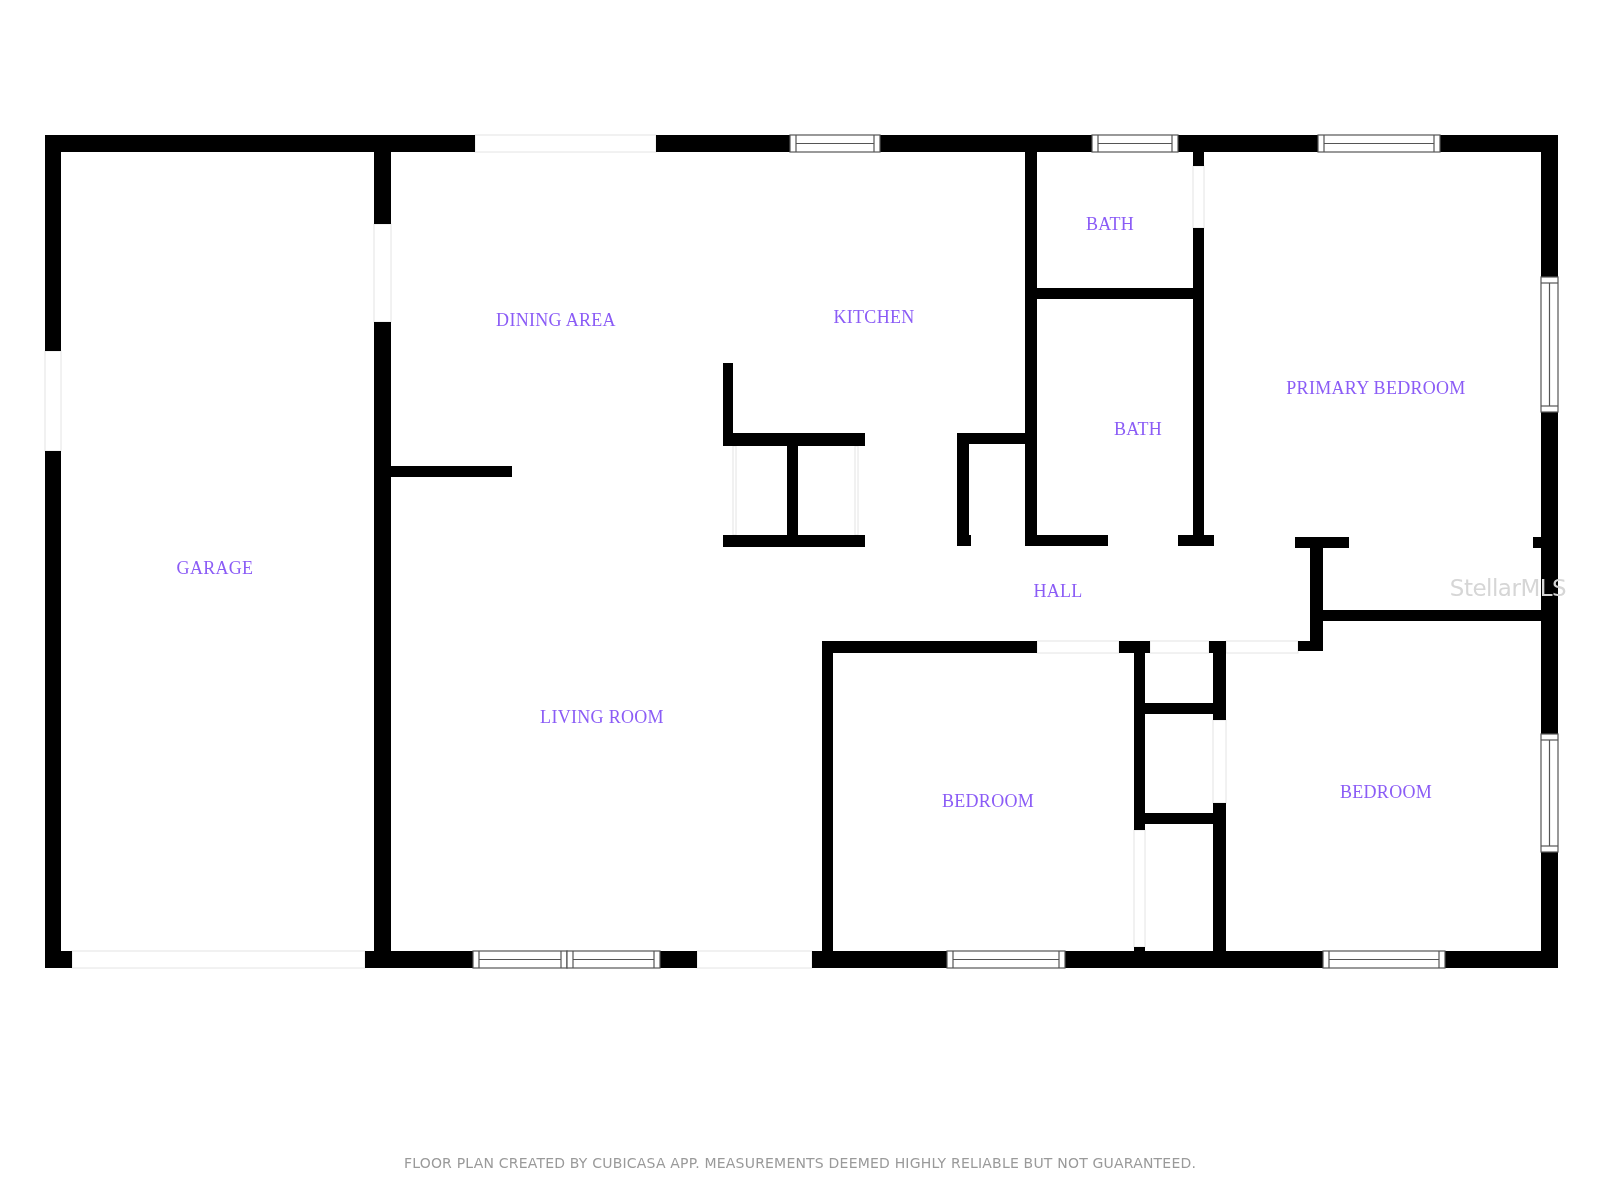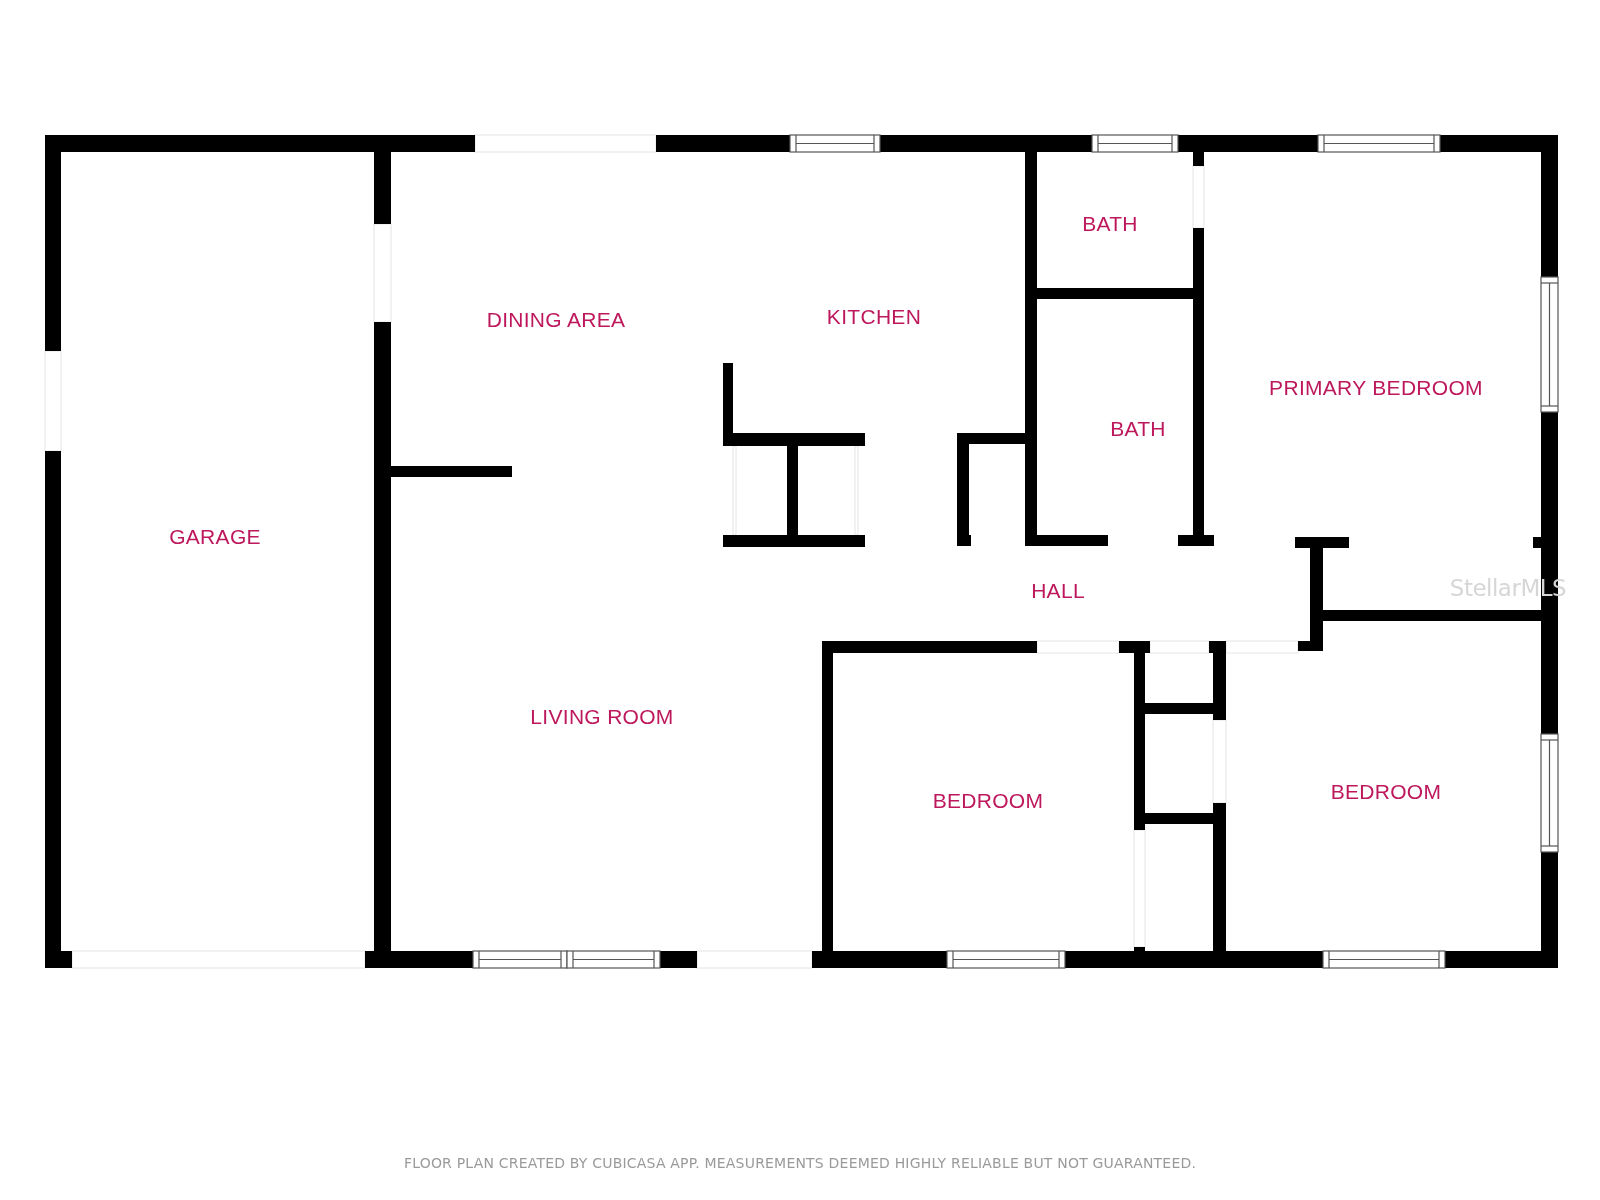--- a/index.html
+++ b/index.html
@@ -2,21 +2,21 @@
 <html><head>
 <meta charset="utf-8">
 <style>
   html, body { margin: 0; padding: 0; background: #ffffff; }
   body { width: 1600px; height: 1200px; position: relative; overflow: hidden; font-family: "DejaVu Sans", "Liberation Sans", sans-serif; }
   #plan { position: absolute; left: 0; top: 0; width: 1600px; height: 1200px; }
   .wall { fill: #000000; }
   .opening { fill: #ffffff; stroke: #e4e4e4; stroke-width: 1; }
   .win-frame { fill: #ffffff; stroke: #555555; stroke-width: 1.2; }
   .win-line { stroke: #555555; stroke-width: 1.2; }
-  .room-label { position: absolute; font-size: 21px; color: #be185d; letter-spacing: 0.3px; white-space: nowrap; transform: translate(-50%, -50%); font-family: Liberation Sans, sans-serif; }
+  .room-label { position: absolute; font-size: 18px; color: #8b5cf6; letter-spacing: 0.3px; white-space: nowrap; transform: translate(-50%, -50%); font-family: Liberation Serif, serif; }
   .watermark { position: absolute; left: 1508px; top: 588px; transform: translate(-50%, -50%); font-size: 23px; color: #d6d6d6; font-family: "DejaVu Sans", sans-serif; letter-spacing: -0.5px; }
   .footer { position: absolute; left: 800px; top: 1163px; transform: translate(-50%, -50%); font-size: 14px; color: #9a9a9a; white-space: nowrap; font-family: "DejaVu Sans", sans-serif; letter-spacing: 0.2px; }
 </style>
 </head>
 <body>
 
 <svg id="plan" xmlns="http://www.w3.org/2000/svg" width="1600" height="1200" viewBox="0 0 1600 1200">
   <g id="openings-layer">
       <rect x="475" y="135" width="181" height="17" class="opening"></rect>
       <rect x="45" y="351" width="16" height="100" class="opening"></rect>
@@ -136,21 +136,21 @@
       <g>
         <rect x="1541" y="734" width="17" height="118" class="win-frame"></rect>
         <line x1="1541" y1="740" x2="1558" y2="740" class="win-line"></line>
         <line x1="1541" y1="846" x2="1558" y2="846" class="win-line"></line>
         <line x1="1549.5" y1="740" x2="1549.5" y2="846" class="win-line"></line>
       </g>
     </g>
 </svg>
 
 <div id="labels">
-  <div class="room-label" style="left: 215px; top: 537px;">GARAGE</div>
+  <div class="room-label" style="left: 215px; top: 568px;">GARAGE</div>
   <div class="room-label" style="left: 556px; top: 320px;">DINING AREA</div>
   <div class="room-label" style="left: 874px; top: 317px;">KITCHEN</div>
   <div class="room-label" style="left: 1110px; top: 224px;">BATH</div>
   <div class="room-label" style="left: 1138px; top: 429px;">BATH</div>
   <div class="room-label" style="left: 1376px; top: 348px; margin-top: 40px;">PRIMARY BEDROOM</div>
   <div class="room-label" style="left: 1058px; top: 591px;">HALL</div>
   <div class="room-label" style="left: 602px; top: 717px;">LIVING ROOM</div>
   <div class="room-label" style="left: 988px; top: 801px;">BEDROOM</div>
   <div class="room-label" style="left: 1386px; top: 792px;">BEDROOM</div>
 </div>

